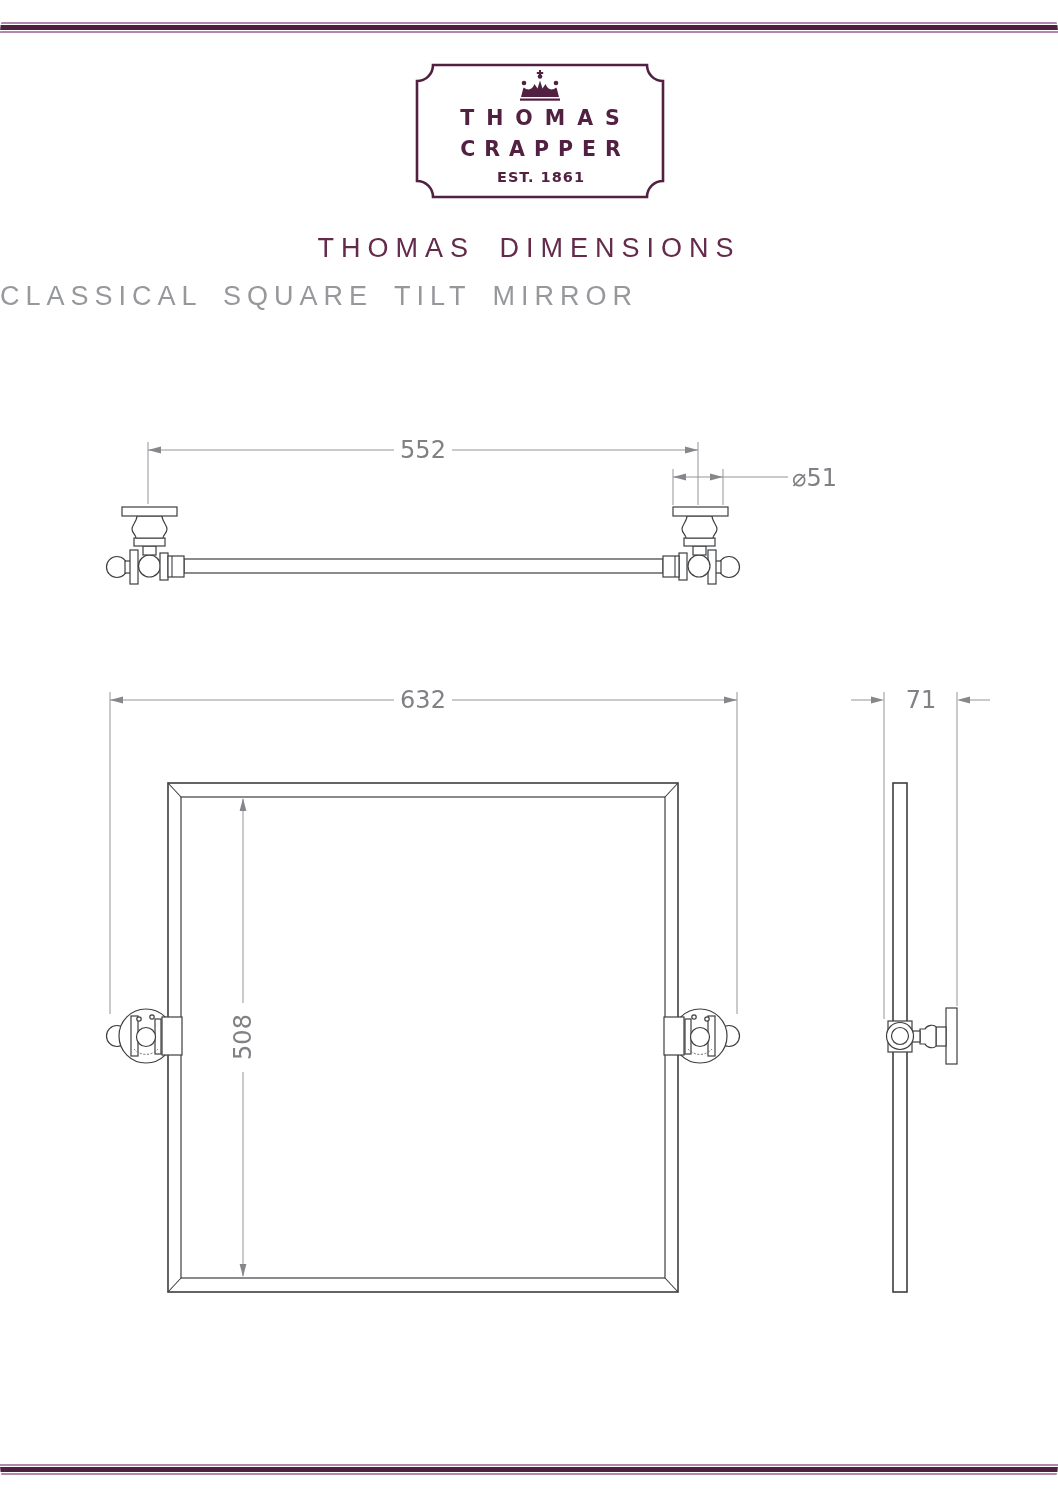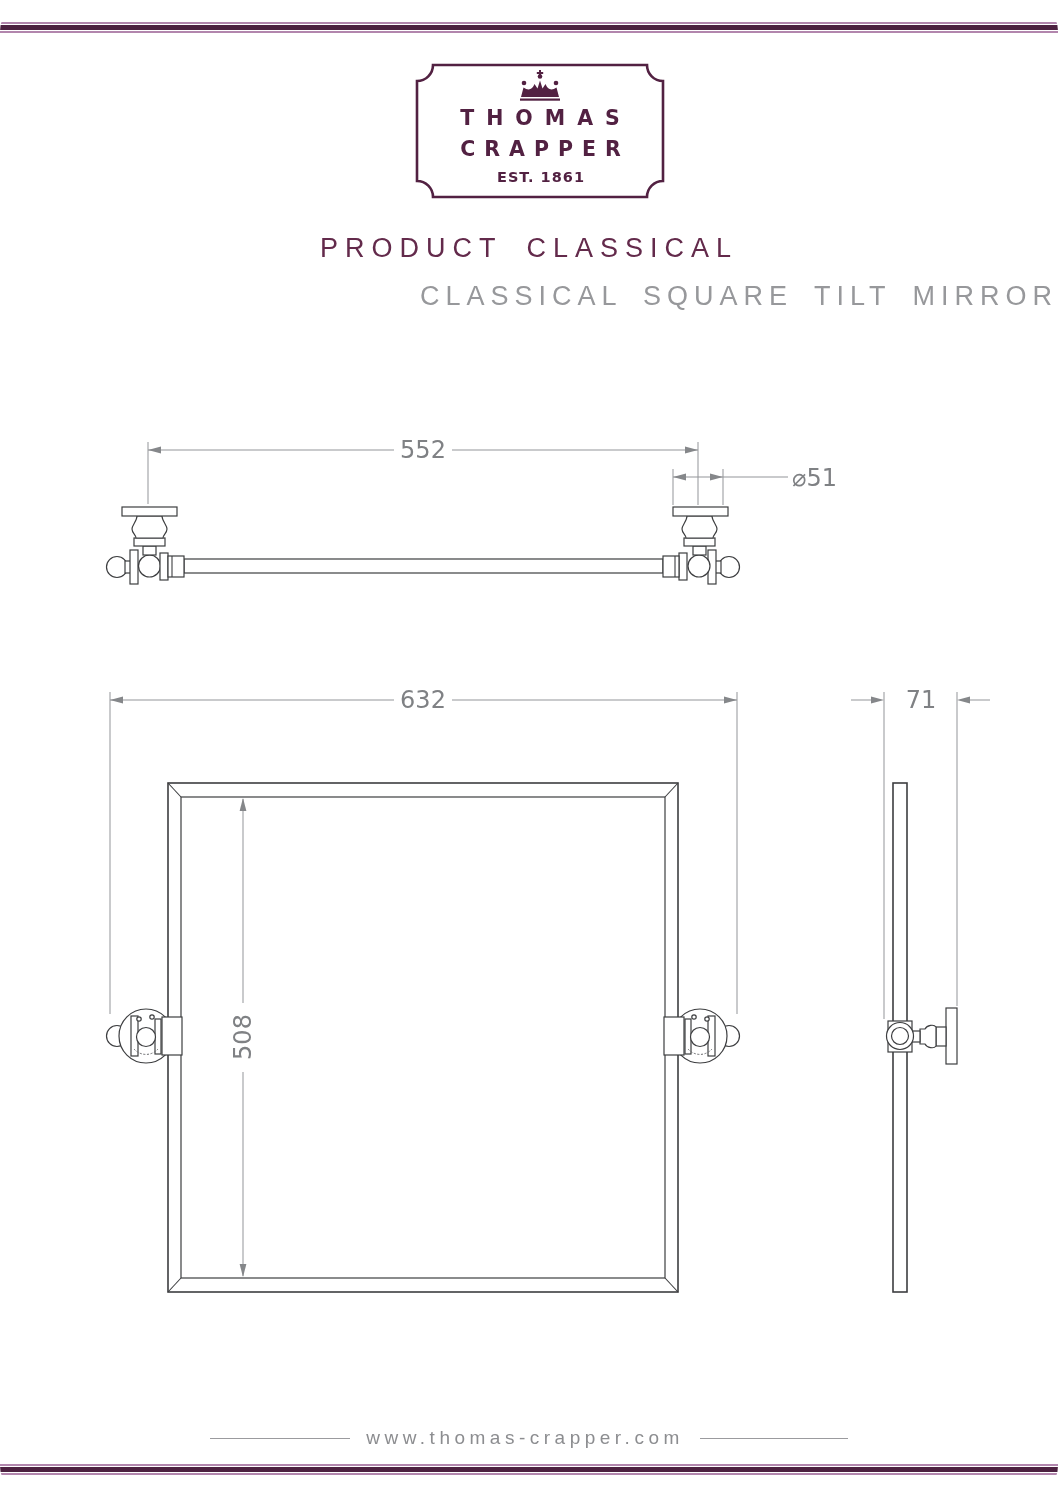--- a/index.html
+++ b/index.html
@@ -10,21 +10,21 @@
           #b286ad 0%,#b286ad 18%,
           #ffffff 18%,#ffffff 30%,
           #4c2140 30%,#4c2140 70%,
           #ffffff 70%,#ffffff 82%,
           #b286ad 82%,#b286ad 100%);}
   .band-top{top:22px;}
   .band-bottom{top:1464px;}
   .logo-svg{position:absolute;left:400px;top:56px;}
   .title{position:absolute;top:233px;left:0;width:100%;text-align:center;
          font-size:27px;letter-spacing:7px;word-spacing:10px;color:#632a4b;font-weight:400;}
-  .subtitle{position:absolute;top:281px;left:0;width:100%;text-align:right;
+  .subtitle{position:absolute;top:281px;left:0;width:100%;text-align:left;
          font-size:27px;letter-spacing:6px;word-spacing:8px;color:#97989b;font-weight:400;}
   .drawing-svg{position:absolute;left:0;top:430px;}
   .footer{position:absolute;top:1427px;left:0;width:100%;display:flex;
           justify-content:center;align-items:center;gap:16px;}
   .fline{display:inline-block;height:0;border-top:1.5px solid #9b9b9e;}
   .fline-left{width:140px;}
   .fline-right{width:148px;}
   .furl{font-size:19px;letter-spacing:4.5px;color:#8c8d90;}
   svg text{font-family:"DejaVu Sans","Liberation Sans",sans-serif;}
   .dimtxt{font-size:24px;fill:#7f8184;}
@@ -51,21 +51,21 @@
       <circle cx="556" cy="83" r="2.3"></circle>
       <rect x="539" y="70" width="2" height="6"></rect>
       <rect x="536.8" y="72" width="6.4" height="2"></rect>
       <rect x="520" y="98.5" width="40" height="2.2"></rect>
     </g>
     <text x="546" y="125" text-anchor="middle" font-size="20.5" font-weight="600" letter-spacing="12" fill="#522142">THOMAS</text>
     <text x="545" y="156" text-anchor="middle" font-size="20.5" font-weight="600" letter-spacing="9" fill="#522142">CRAPPER</text>
     <text x="541" y="182" text-anchor="middle" font-size="14.5" font-weight="700" letter-spacing="1" fill="#522142">EST. 1861</text>
   </svg>
 
-  <div class="title">PRODUCT CLASSICAL</div>
+  <div class="title">THOMAS DIMENSIONS</div>
   <div class="subtitle">CLASSICAL SQUARE TILT MIRROR</div>
 
   <svg class="drawing-svg" width="1058" height="900" viewBox="0 430 1058 900">
 
     <g>
 
       <g>
         <line class="dline" x1="148" y1="442" x2="148" y2="504"></line>
         <line class="dline" x1="698" y1="442" x2="698" y2="505"></line>
         <line class="dline" x1="148" y1="450" x2="394" y2="450"></line>
@@ -193,21 +193,16 @@
         <rect class="obj" x="936" y="1027" width="10" height="19"></rect>
         <path class="obj" d="M920 1029 L925 1029 C927 1025 934 1024 936 1027 L936 1046 C934 1049 927 1048 925 1044 L920 1044 Z"></path>
         <rect class="obj" x="912" y="1031" width="8" height="11"></rect>
         <rect class="obj" x="888" y="1021" width="24" height="31"></rect>
         <circle class="obj" cx="900" cy="1036" r="13.5"></circle>
         <circle class="obj" cx="900" cy="1036" r="8.5"></circle>
       </g>
     </g>
   </svg>
 
-  <div class="footer">
-    <span class="fline fline-left"></span>
-    <span class="furl">www.thomas-crapper.com</span>
-    <span class="fline fline-right"></span>
-  </div>
 
   <div class="band band-bottom"></div>
 
 </div>
 
 </body></html>

